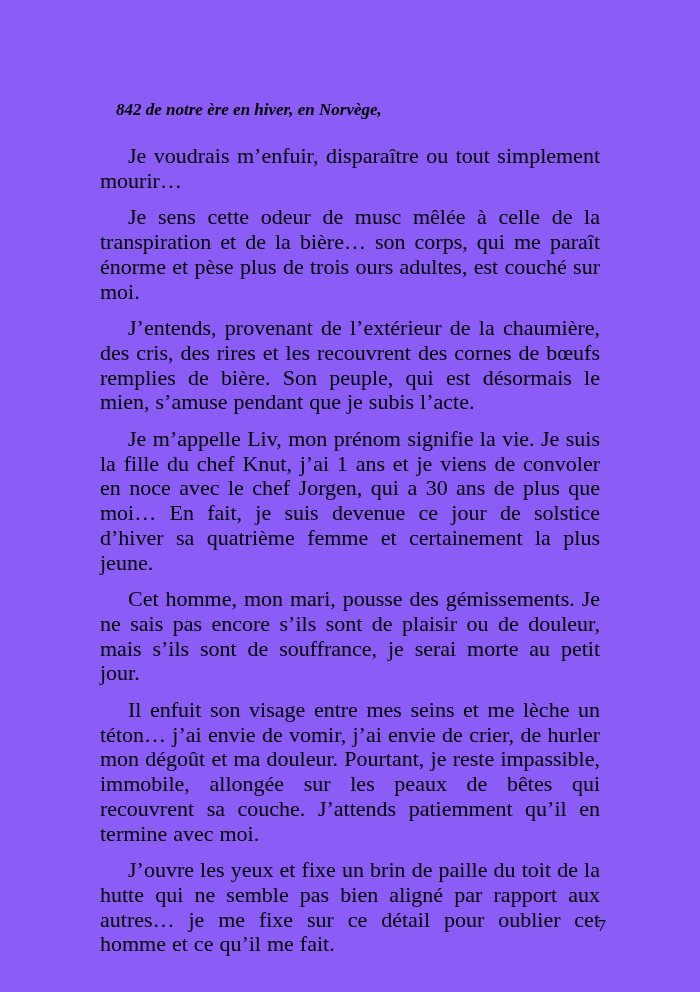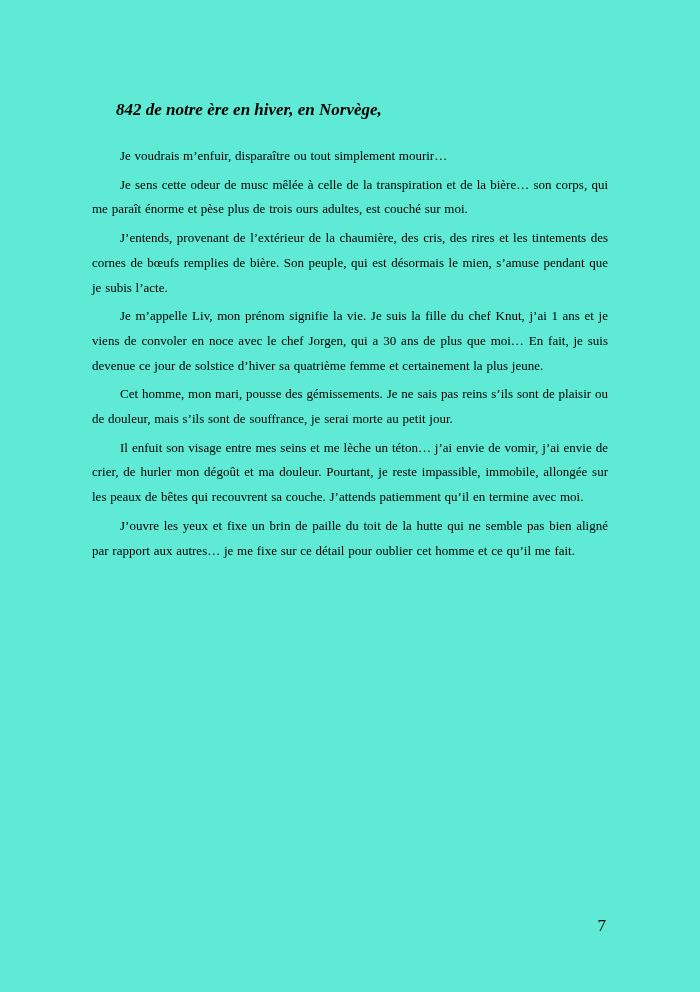--- a/index.html
+++ b/index.html
@@ -13,33 +13,33 @@
     font-family: "Liberation Serif", serif;
     color: #000000;
     overflow: hidden;
   }
   .book-page {
     position: relative;
     width: 700px;
     height: 992px;
     box-sizing: border-box;
     padding: 97px 88px 0 88px;
-    background: #5eead4;
+    background: #8b5cf6;
   }
   .chapter-heading {
     font-size: 17px;
     font-weight: bold;
     font-style: italic;
     line-height: 25px;
     margin: 0 0 22px 0;
     text-indent: 28px;
   }
   .body-text p {
-    margin: 4px;
-    font-size: 13px;
+    margin: 12px;
+    font-size: 22px;
     line-height: 24.7px;
     text-align: justify;
     text-indent: 28px;
     word-spacing: 0.5px;
   }
   .page-number {
     position: absolute;
     right: 94px;
     bottom: 56px;
     font-size: 17px;
@@ -49,22 +49,22 @@
 </head>
 <body>
 
 <div class="book-page">
 
   <h1 class="chapter-heading">842 de notre ère en hiver, en Norvège,</h1>
 
   <div class="body-text">
     <p>Je voudrais m’enfuir, disparaître ou tout simplement mourir…</p>
     <p>Je sens cette odeur de musc mêlée à celle de la transpiration et de la bière… son corps, qui me paraît énorme et pèse plus de trois ours adultes, est couché sur moi.</p>
-    <p>J’entends, provenant de l’extérieur de la chaumière, des cris, des rires et les tintements des cornes de bœufs remplies de bière. Son peuple, qui est désormais le mien, s’amuse pendant que je subis l’acte.</p>
+    <p>J’entends, provenant de l’extérieur de la chaumière, des cris, des rires et les recouvrent des cornes de bœufs remplies de bière. Son peuple, qui est désormais le mien, s’amuse pendant que je subis l’acte.</p>
     <p>Je m’appelle Liv, mon prénom signifie la vie. Je suis la fille du chef Knut, j’ai 1 ans et je viens de convoler en noce avec le chef Jorgen, qui a 30 ans de plus que moi… En fait, je suis devenue ce jour de solstice d’hiver sa quatrième femme et certainement la plus jeune.</p>
-    <p>Cet homme, mon mari, pousse des gémissements. Je ne sais pas reins s’ils sont de plaisir ou de douleur, mais s’ils sont de souffrance, je serai morte au petit jour.</p>
+    <p>Cet homme, mon mari, pousse des gémissements. Je ne sais pas encore s’ils sont de plaisir ou de douleur, mais s’ils sont de souffrance, je serai morte au petit jour.</p>
     <p>Il enfuit son visage entre mes seins et me lèche un téton… j’ai envie de vomir, j’ai envie de crier, de hurler mon dégoût et ma douleur. Pourtant, je reste impassible, immobile, allongée sur les peaux de bêtes qui recouvrent sa couche. J’attends patiemment qu’il en termine avec moi.</p>
     <p>J’ouvre les yeux et fixe un brin de paille du toit de la hutte qui ne semble pas bien aligné par rapport aux autres… je me fixe sur ce détail pour oublier cet homme et ce qu’il me fait.</p>
   </div>
 
   <div class="page-number">7</div>
 
 </div>
 
 </body></html>

